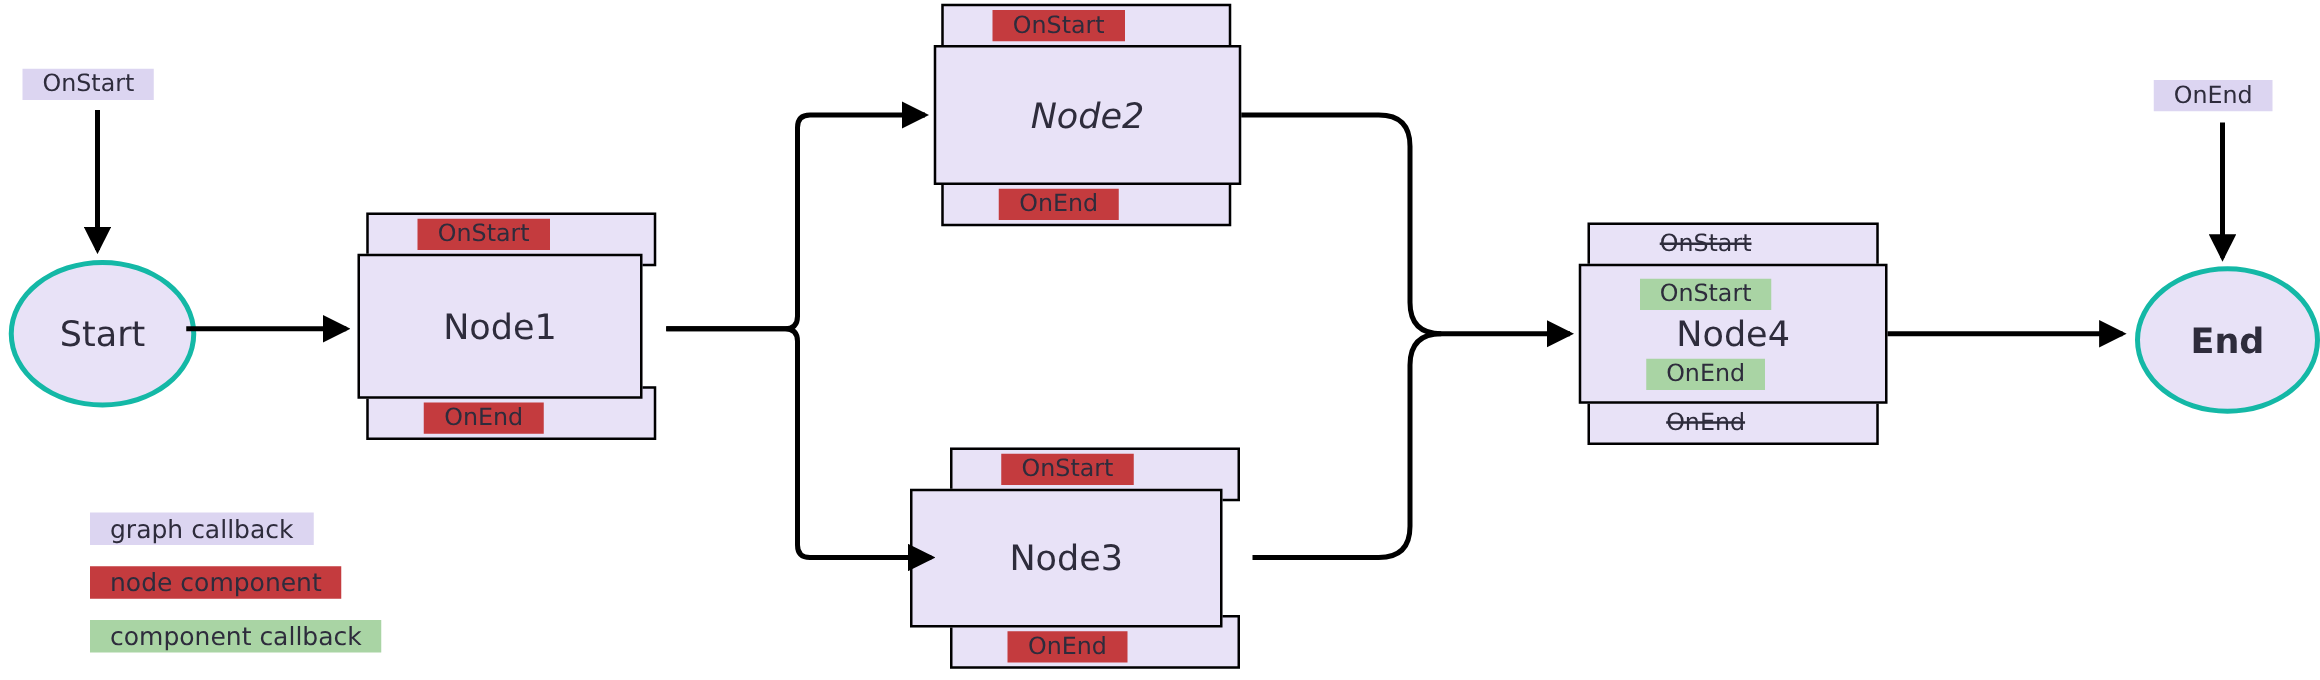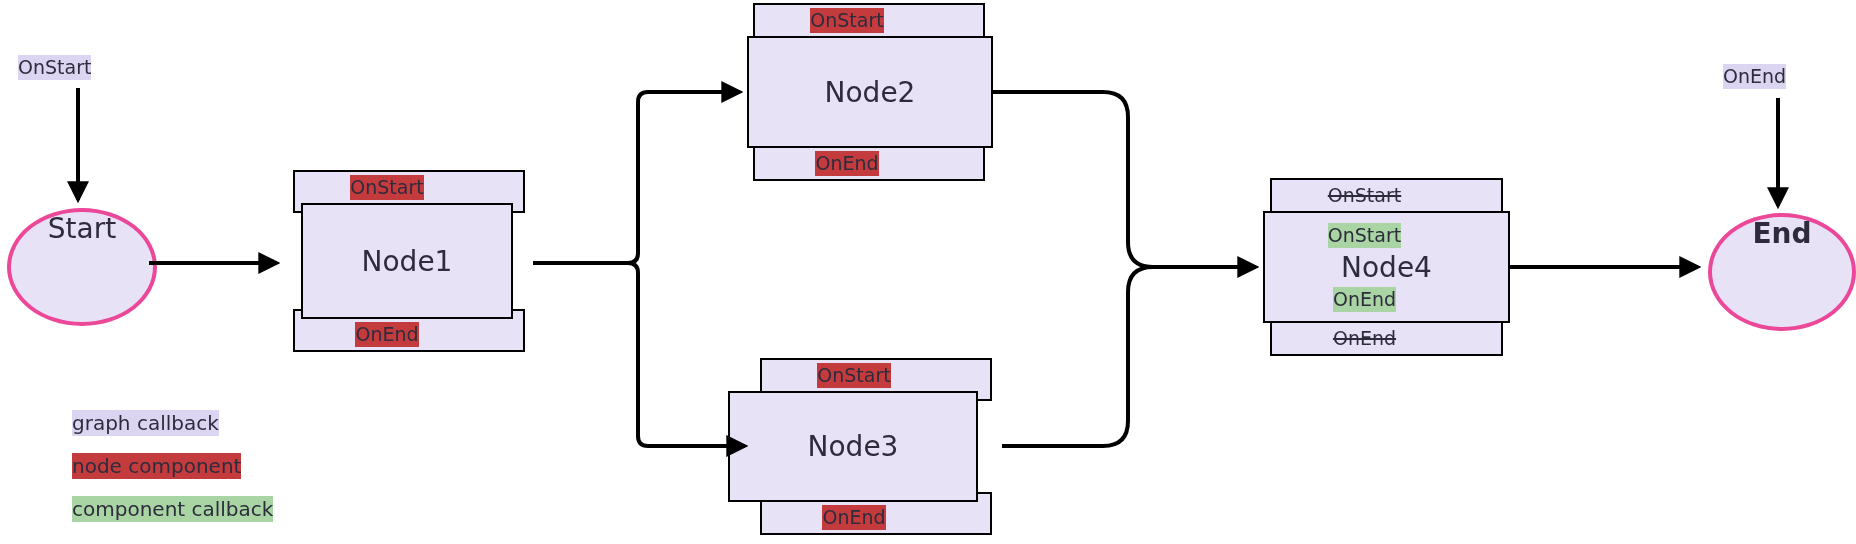--- a/index.html
+++ b/index.html
@@ -4,55 +4,55 @@
 <style>
   html,body { margin:0; padding:0; background:#ffffff; }
   #canvas {
     position:relative; width:1856px; height:544px; overflow:hidden;
     font-family:"DejaVu Sans","Liberation Sans",sans-serif;
     background:#ffffff;
   }
 
   
   .terminal {
-    position:absolute; border:4px solid #ec4899; border-radius:50%;
+    position:absolute; border:4px solid #14b8a6; border-radius:50%;
     background:var(--shape-fill); z-index:2;
-    display:flex; align-items:flex-start; justify-content:center;
+    display:flex; align-items:center; justify-content:center;
     font-size:28px; color:var(--text);
   }
   .strip {
     position:absolute; background:var(--shape-fill); border:2px solid #000;
     z-index:1; display:flex; justify-content:center; box-sizing:border-box;
   }
   .strip.top    { align-items:flex-start; padding-top:3px; }
   .strip.bottom { align-items:flex-end;  padding-bottom:3px; }
   .main {
     position:absolute; background:var(--shape-fill); border:2px solid #000;
     z-index:2; display:flex; flex-direction:column; align-items:center;
     justify-content:center; box-sizing:border-box; gap:3px;
   }
   .title { font-size:28px; color:var(--text); }
 
   .cb {
     display:inline-block; font-size:19px; line-height:21px;
-    padding:2px 0; color:var(--text); white-space:nowrap;
+    padding:2px 16px; color:var(--text); white-space:nowrap;
   }
   .shifted    { transform:translateX(-22px); }
   .cb-node    { background:var(--node-cb); }
   .cb-graph   { background:var(--graph-cb); }
   .cb-comp    { background:var(--comp-cb); }
   .strike     { text-decoration:line-through; text-decoration-thickness:2px; }
 
   
   .n1-top  { left:293px;  top:170px; width:232px; height:43px; }
-  .n1-main { left:301px;  top:203px; width:212px; height:116px; }
+  .n1-main { left:286px;  top:203px; width:228px; height:116px; }
   .n1-bot  { left:293px;  top:309px; width:232px; height:43px; }
 
   .n2-top  { left:753px;  top:3px;   width:232px; height:43px; }
-  .n2-main { left:747px;  top:36px;  width:246px; height:112px; }
+  .n2-main { left:747px;  top:36px;  width:246px; height:112px;font-style:italic; }
   .n2-bot  { left:753px;  top:138px; width:232px; height:43px; }
 
   .n3-top  { left:760px;  top:358px; width:232px; height:43px; }
   .n3-main { left:728px;  top:391px; width:250px; height:111px; }
   .n3-bot  { left:760px;  top:492px; width:232px; height:43px; }
 
   .n4-top  { left:1270px; top:178px; width:233px; height:43px; }
   .n4-main { left:1263px; top:211px; width:247px; height:112px; }
   .n4-bot  { left:1270px; top:313px; width:233px; height:43px; }
 

